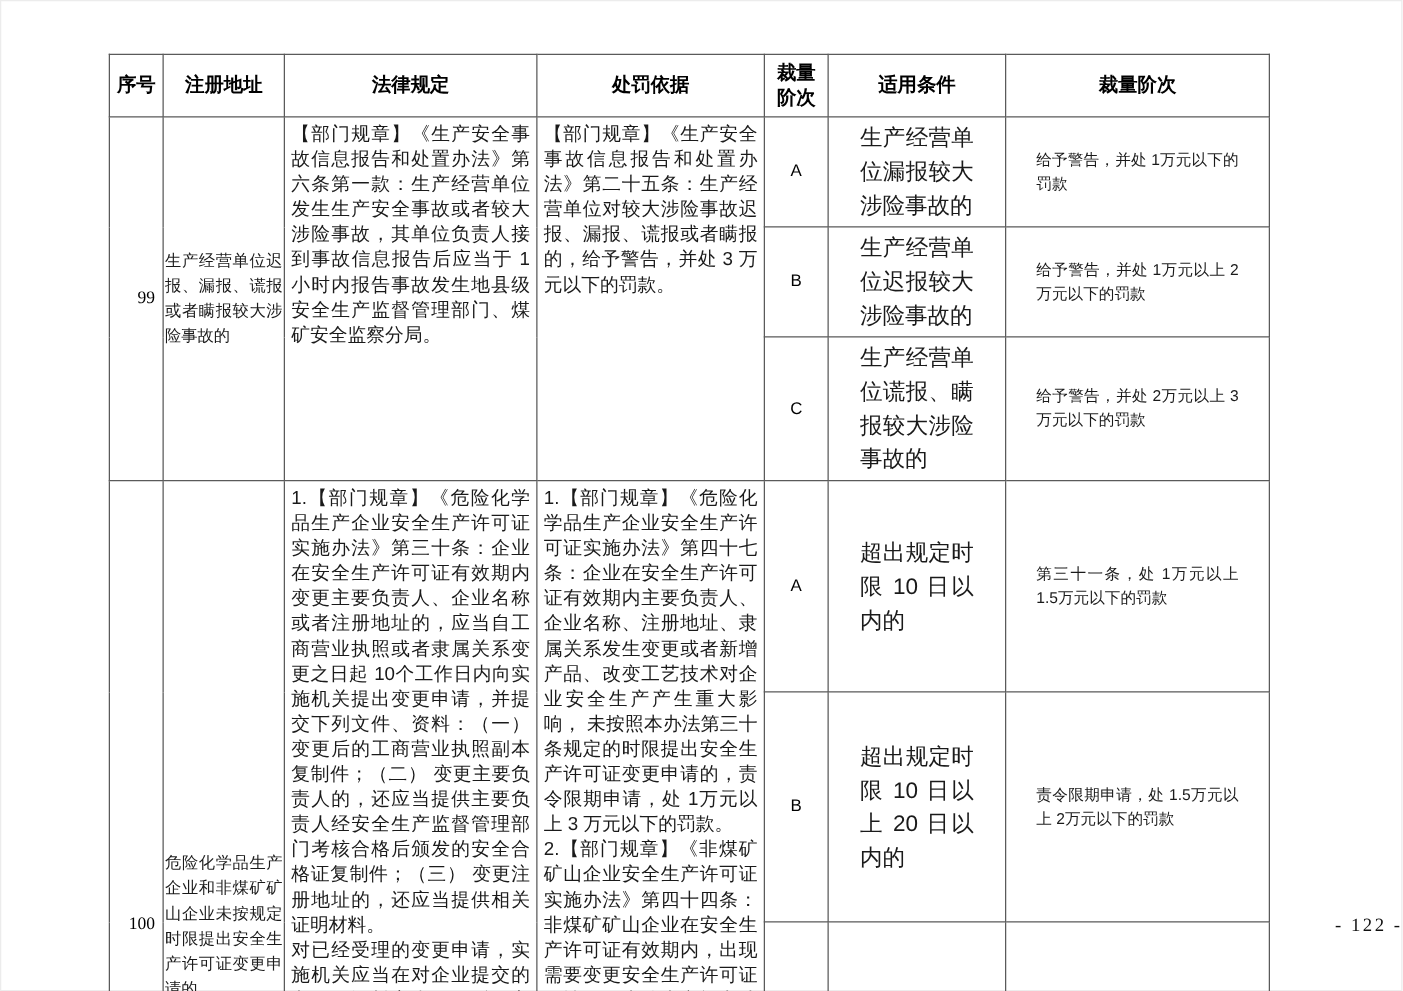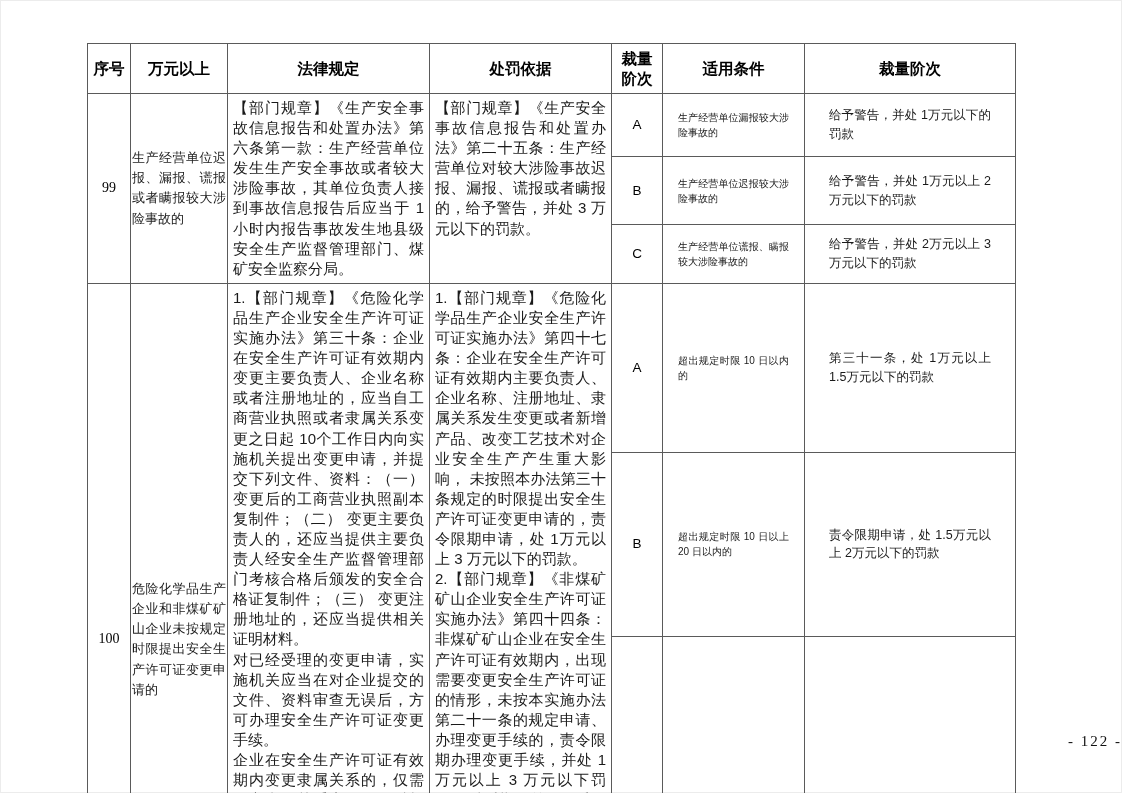--- a/index.html
+++ b/index.html
@@ -11,29 +11,29 @@
   .table-wrap{position:absolute;left:87px;top:43px;}
   table{border-collapse:collapse;table-layout:fixed;width:928px;}
   th,td{border:1px solid #5a5a5a;overflow:hidden;}
   th{
     font-size:15.5px;font-weight:bold;text-align:center;vertical-align:middle;
     padding:4px 3px;line-height:1.25;color:#000;
   }
   td{font-size:12.5px;line-height:1.35;padding:3px 6px;vertical-align:middle;}
   td.num{
     font-family:"Liberation Serif","DejaVu Serif",serif;
-    font-size:14px;text-align:center;color:#000;
+    font-size:14px;text-align:right;color:#000;
   }
   td.violation{text-align:justify;text-justify:inter-ideograph;font-size:13px;line-height:1.55;padding:4px 1px;}
   td.law{
     vertical-align:top;text-align:justify;text-justify:inter-ideograph;
     white-space:pre-wrap;padding:4px 5px;font-size:15px;line-height:1.34;
   }
   td.tier{text-align:center;font-size:13.5px;color:#000;}
-  td.cond{text-align:justify;text-justify:inter-ideograph;font-size:10px;line-height:1.5;padding:3px 15px;margin-top:12px;}
+  td.cond{text-align:justify;text-justify:inter-ideograph;font-size:18px;line-height:1.5;padding:3px 25px;margin-top:12px;}
   td.std{text-align:justify;text-justify:inter-ideograph;font-size:12.5px;line-height:1.5;padding:3px 24px;}
   tr.h-head{height:50px;font-family:Liberation Serif, serif;}
   tr.h48{height:48px;}
   tr.h52{height:52px;}
   tr.h44{height:44px;}
   tr.h113{height:113px;}
   tr.h123{height:123px;}
   tr.h240{height:240px;}
   .page-footer{
     position:absolute;left:0;top:733px;width:100%;text-align:right;
@@ -51,21 +51,21 @@
       <col style="width:97px">
       <col style="width:202px">
       <col style="width:182px">
       <col style="width:51px">
       <col style="width:142px">
       <col style="width:211px">
     </colgroup>
     <thead>
       <tr class="h-head">
         <th>序号</th>
-        <th>万元以上</th>
+        <th>注册地址</th>
         <th>法律规定</th>
         <th>处罚依据</th>
         <th>裁量阶次</th>
         <th>适用条件</th>
         <th>裁量阶次</th>
       </tr>
     </thead>
     <tbody>
 
       <tr class="h48">

